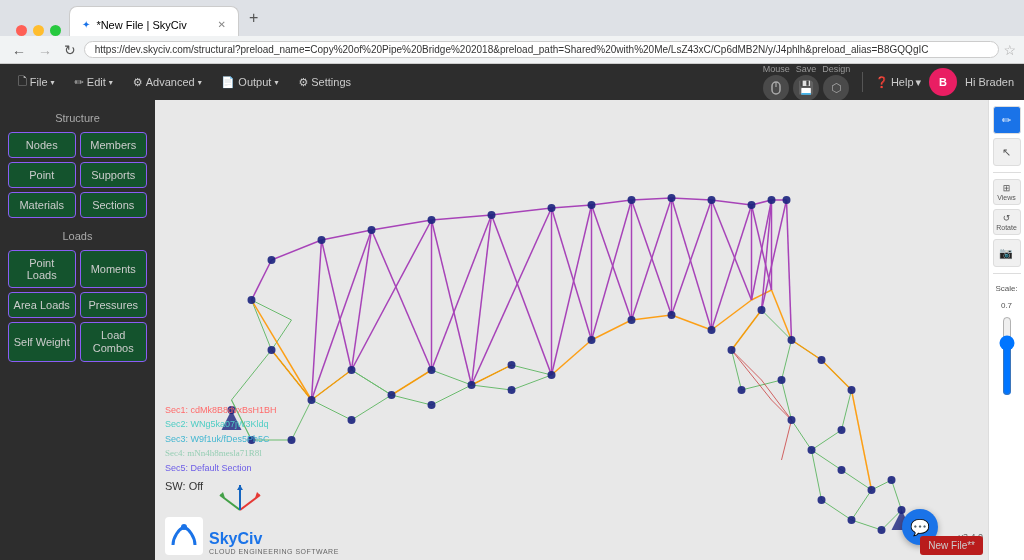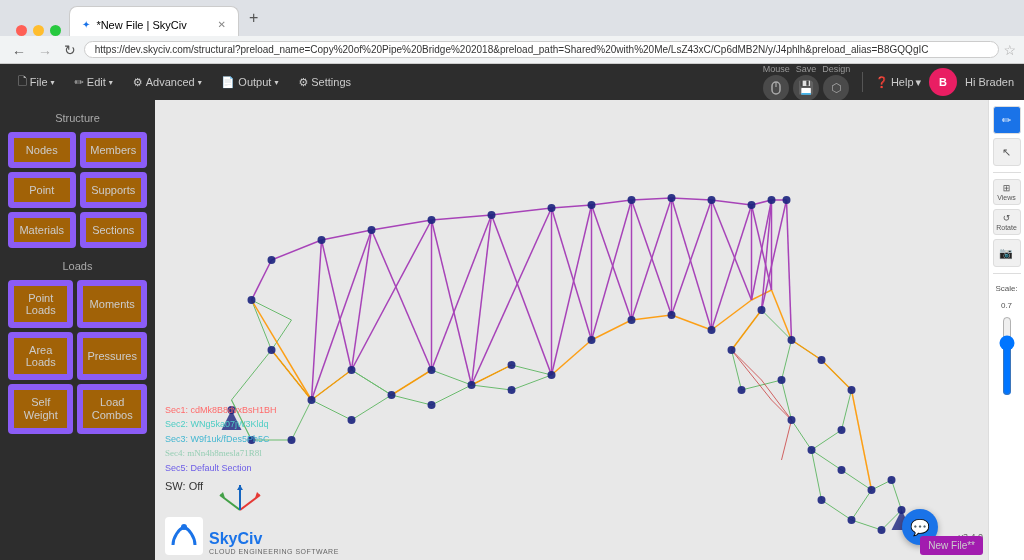--- a/index.html
+++ b/index.html
@@ -16,21 +16,21 @@
     .toolbar-right { margin-left: auto; display: flex; align-items: center; gap: 8px; }
     .help-btn { color: #ccc; font-size: 11px; cursor: pointer; display: flex; align-items: center; gap: 2px; }
 
     
     .main-content { display: flex; flex: 1; overflow: hidden; }
 
     
     .sidebar { width: 155px; background: #2d2d2d; padding: 8px; display: flex; flex-direction: column; gap: 4px; overflow-y: auto; }
     .sidebar-section-title { color: #aaa; font-size: 11px; text-align: center; margin: 4px 0 4px; }
     .sidebar-grid { display: grid; grid-template-columns: 1fr 1fr; gap: 4px; }
-    .sidebar-btn { background: #a16207; border: 6px solid #8b5cf6; color: #ccc; font-size: 11px; padding: 6px 4px; border-radius: 4px; cursor: pointer; text-align: center; }
+    .sidebar-btn { background: #14532d; border: 1px solid #8b5cf6; color: #ccc; font-size: 11px; padding: 6px 4px; border-radius: 4px; cursor: pointer; text-align: center; }
     .sidebar-btn.full-width { grid-column: 1 / -1; }
 
     
     .viewport { flex: 1; position: relative; background: #e8e8e8; overflow: hidden; }
 
     
     .right-toolbar { width: 36px; background: #fff; border-left: 1px solid #ddd; display: flex; flex-direction: column; align-items: center; padding: 6px 0; gap: 4px; }
     .rt-btn { width: 28px; height: 28px; background: #f0f0f0; border: 1px solid #ddd; border-radius: 3px; display: flex; align-items: center; justify-content: center; cursor: pointer; font-size: 11px; color: #555; }
     .rt-btn.active { background: #1a73e8; color: white; }
     .rt-scale { font-size: 8px; color: #555; text-align: left; margin-top: 4px; }
@@ -394,21 +394,21 @@
 
       
       <div style="position:absolute; bottom:15px; right:50px; width:36px; height:36px; background:#1a73e8; border-radius:50%; display:flex; align-items:center; justify-content:center; color:white; font-size:16px; cursor:pointer; box-shadow:0 2px 6px rgba(0,0,0,0.3);">
         💬
       </div>
 
       
       <div style="position:absolute; bottom:18px; right:5px; color:#666; font-size:9px;">v3.4.0</div>
 
       
-      <div style="position:absolute; bottom:5px; right:5px; background:#a21caf; color:#ccc; font-size:10px; padding:4px 8px; border-radius:3px; cursor:pointer;">New File**</div>
+      <div style="position:absolute; bottom:5px; right:5px; background:#b91c1c; color:#ccc; font-size:10px; padding:4px 8px; border-radius:3px; cursor:pointer;">New File**</div>
     </div>
 
     <div class="right-toolbar">
       <div class="rt-btn active" title="Pencil tool">✏</div>
       <div class="rt-btn" title="Cursor tool">↖</div>
       <div class="rt-divider"></div>
       <div class="rt-btn" title="Views" style="font-size:9px; flex-direction:column; height:auto; padding:3px 2px;">
         <span>⊞</span>
         <span style="font-size:7px; margin-top:1px;">Views</span>
       </div>

